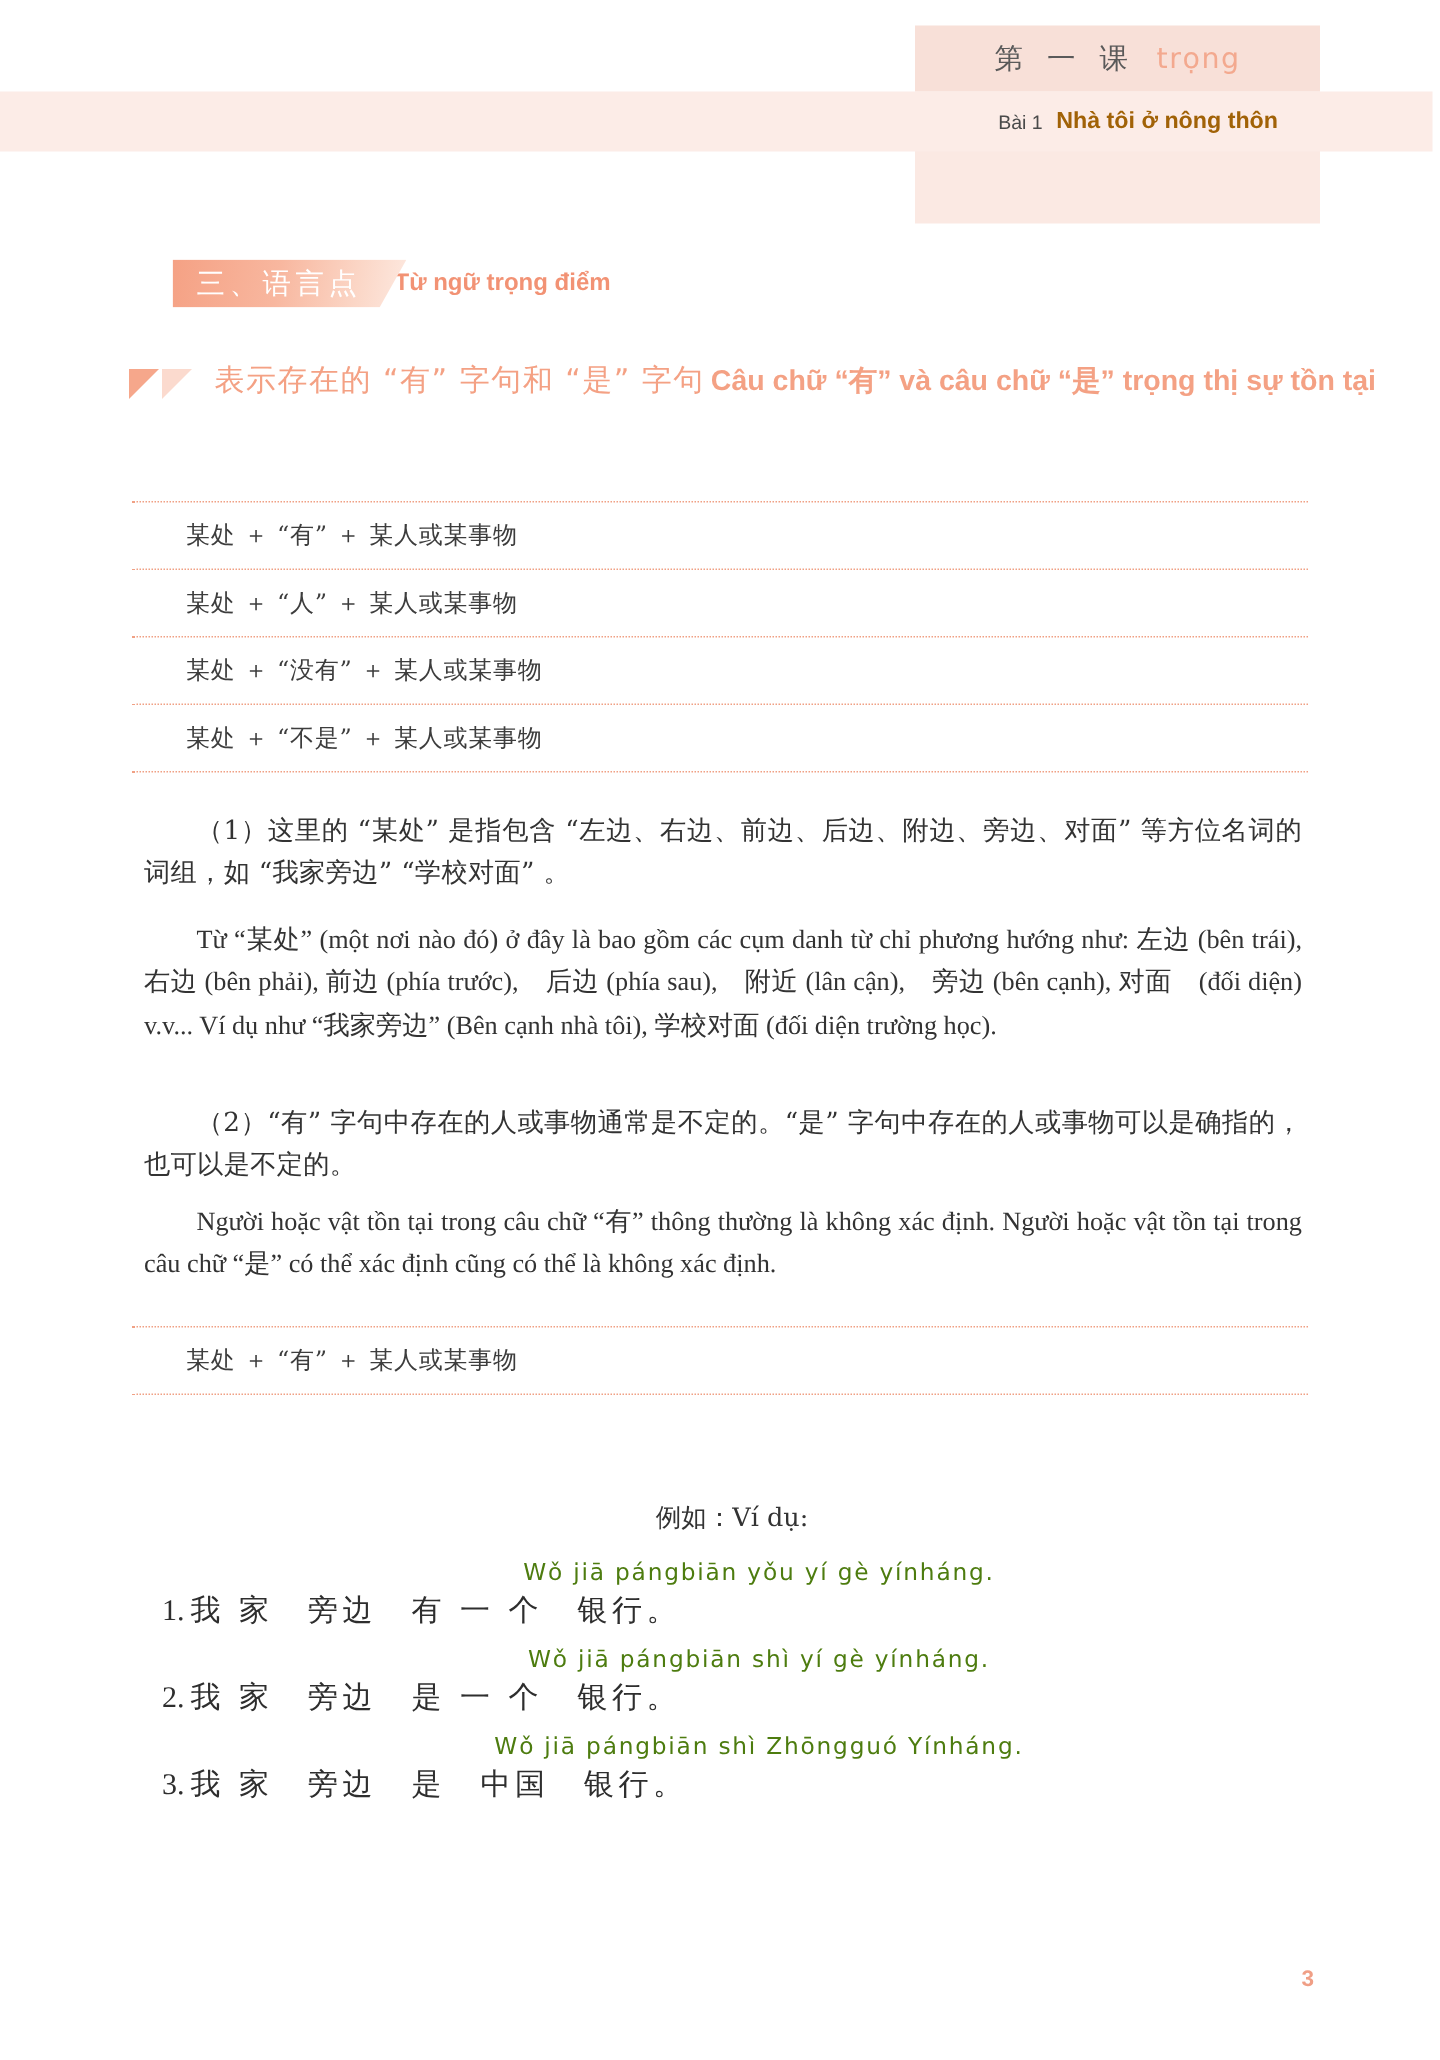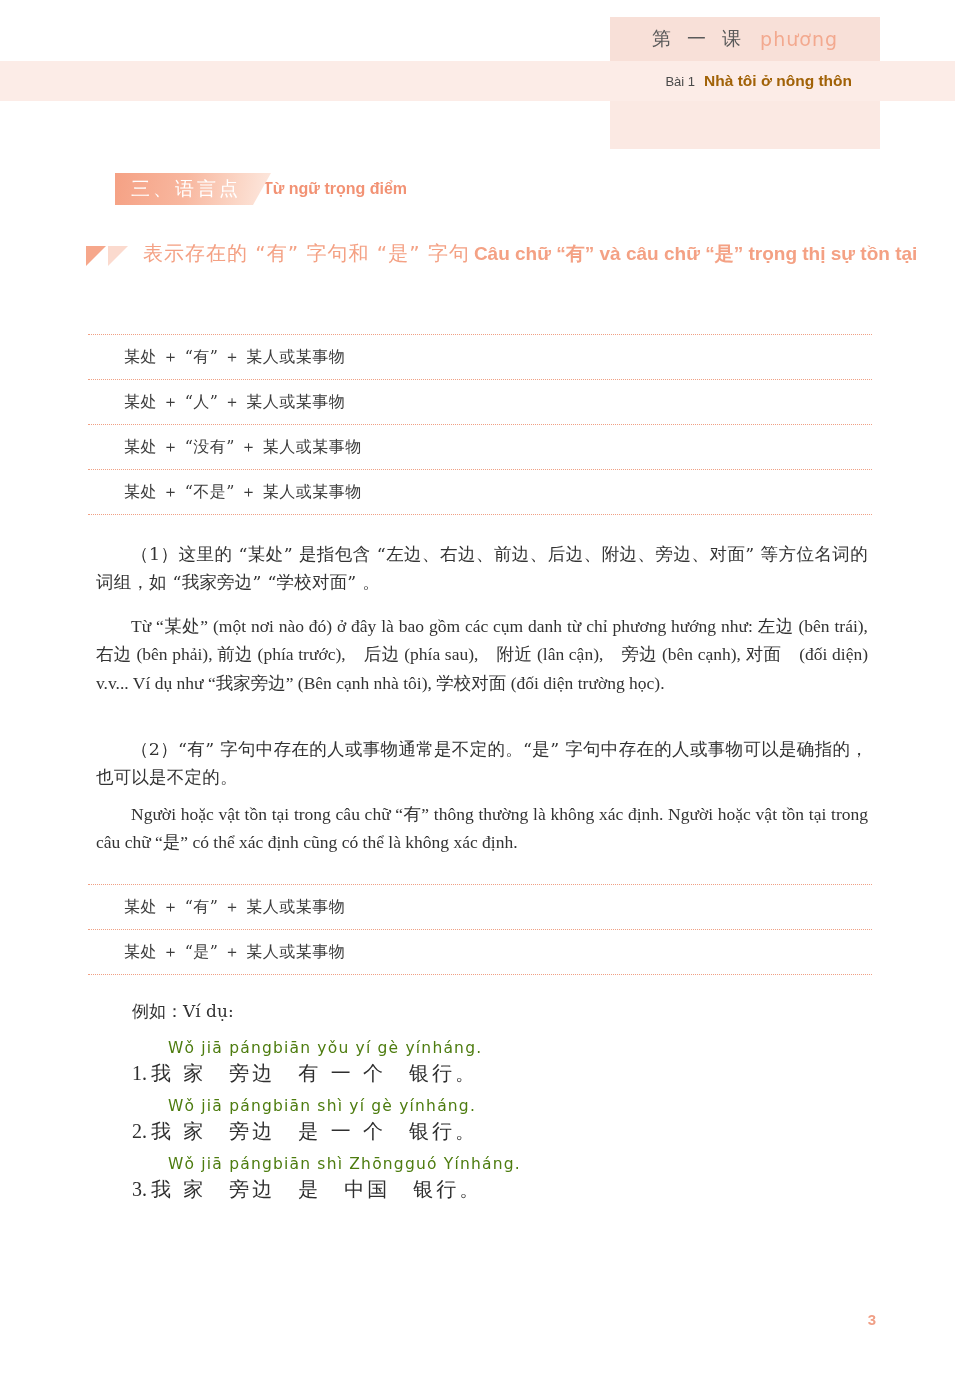--- a/index.html
+++ b/index.html
@@ -216,22 +216,23 @@
     font-size: 17.5px;
   }
   #para-1-cn { top: 540px; }
   #para-1-vi { top: 612px; }
   #para-2-cn { top: 735px; }
   #para-2-vi { top: 800px; }
 
   
   #examples {
     position: absolute;
-    left: 132px; top: 1000px;
+    left: 108px; top: 1000px;
     width: 760px;
+    text-align: center;
   }
   .ex-label {
     font-family: "DejaVu Serif", serif;
     font-size: 17px;
     color: #333333;
     margin-bottom: 16px;
     white-space: nowrap;
   }
   .ex-item { margin-bottom: 10px; }
   .ex-pinyin {
@@ -272,21 +273,21 @@
 </head>
 <body>
 
 <div id="page-header">
   <div class="hdr-block-pale"></div>
   <div class="hdr-block-dark"></div>
   <div class="hdr-strip"></div>
 
   <div class="hdr-course-line">
     <span class="hdr-course-cn">第 一 课</span>
-    <span class="hdr-course-cn-title">phương</span>
+    <span class="hdr-course-cn-title">trọng</span>
   </div>
 
   <div class="hdr-lesson-line">
     <span class="hdr-lesson-num">Bài 1</span>
     <span class="hdr-lesson-title">Nhà tôi ở nông thôn</span>
   </div>
 </div>
 
 <div id="section-heading">
   <div class="sec-bar">
@@ -314,21 +315,20 @@
 </div>
 
 <div class="para cn" id="para-1-cn">（1）这里的 “某处” 是指包含 “左边、右边、前边、后边、附边、旁边、对面” 等方位名词的词组，如 “我家旁边” “学校对面” 。</div>
 <div class="para vi" id="para-1-vi">Từ “某处” (một nơi nào đó) ở đây là bao gồm các cụm danh từ chỉ phương hướng như: 左边 (bên trái),　右边 (bên phải), 前边 (phía trước),　后边 (phía sau),　附近 (lân cận),　旁边 (bên cạnh), 对面　(đối diện) v.v... Ví dụ như “我家旁边” (Bên cạnh nhà tôi), 学校对面 (đối diện trường học).</div>
 
 <div class="para cn" id="para-2-cn">（2）“有” 字句中存在的人或事物通常是不定的。“是” 字句中存在的人或事物可以是确指的，也可以是不定的。</div>
 <div class="para vi" id="para-2-vi">Người hoặc vật tồn tại trong câu chữ “有” thông thường là không xác định. Người hoặc vật tồn tại trong câu chữ “是” có thể xác định cũng có thể là không xác định.</div>
 
 <div class="pattern-box" id="pattern-box-2">
   <div class="pattern-row">某处 ＋ “有” ＋ 某人或某事物</div>
-  <div class="pattern-row">某处 ＋ “是” ＋ 某人或某事物</div>
 </div>
 
 <div id="examples">
   <div class="ex-label">例如：Ví dụ:</div>
 
   <div class="ex-item">
     <div class="ex-pinyin">Wǒ  jiā  pángbiān yǒu  yí  gè  yínháng.</div>
     <div class="ex-hanzi">
       <span class="ex-num">1.</span>
       <span>我 家　旁边　有 一 个　银行。</span>

